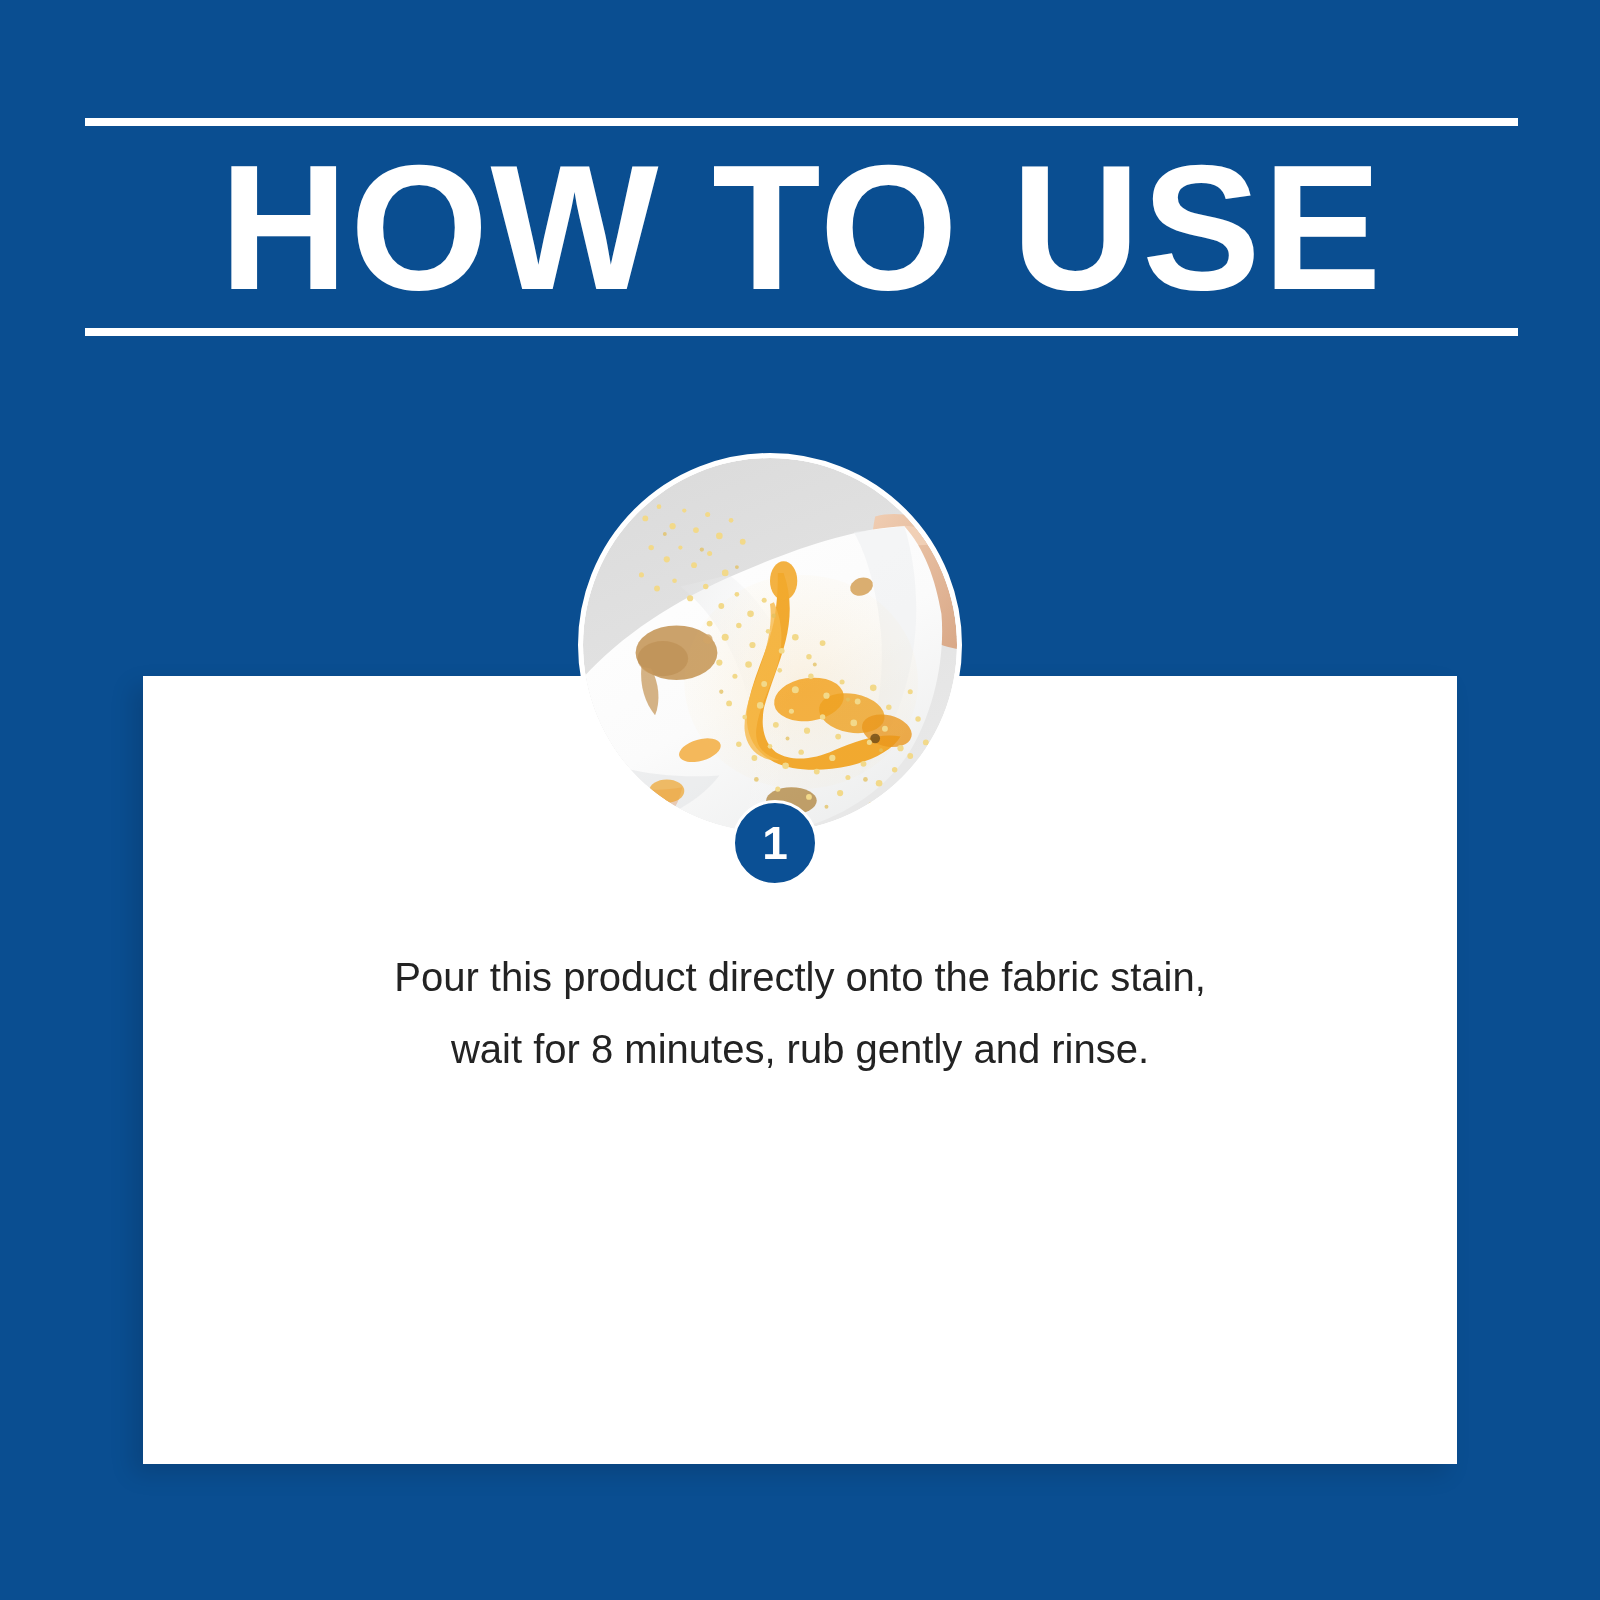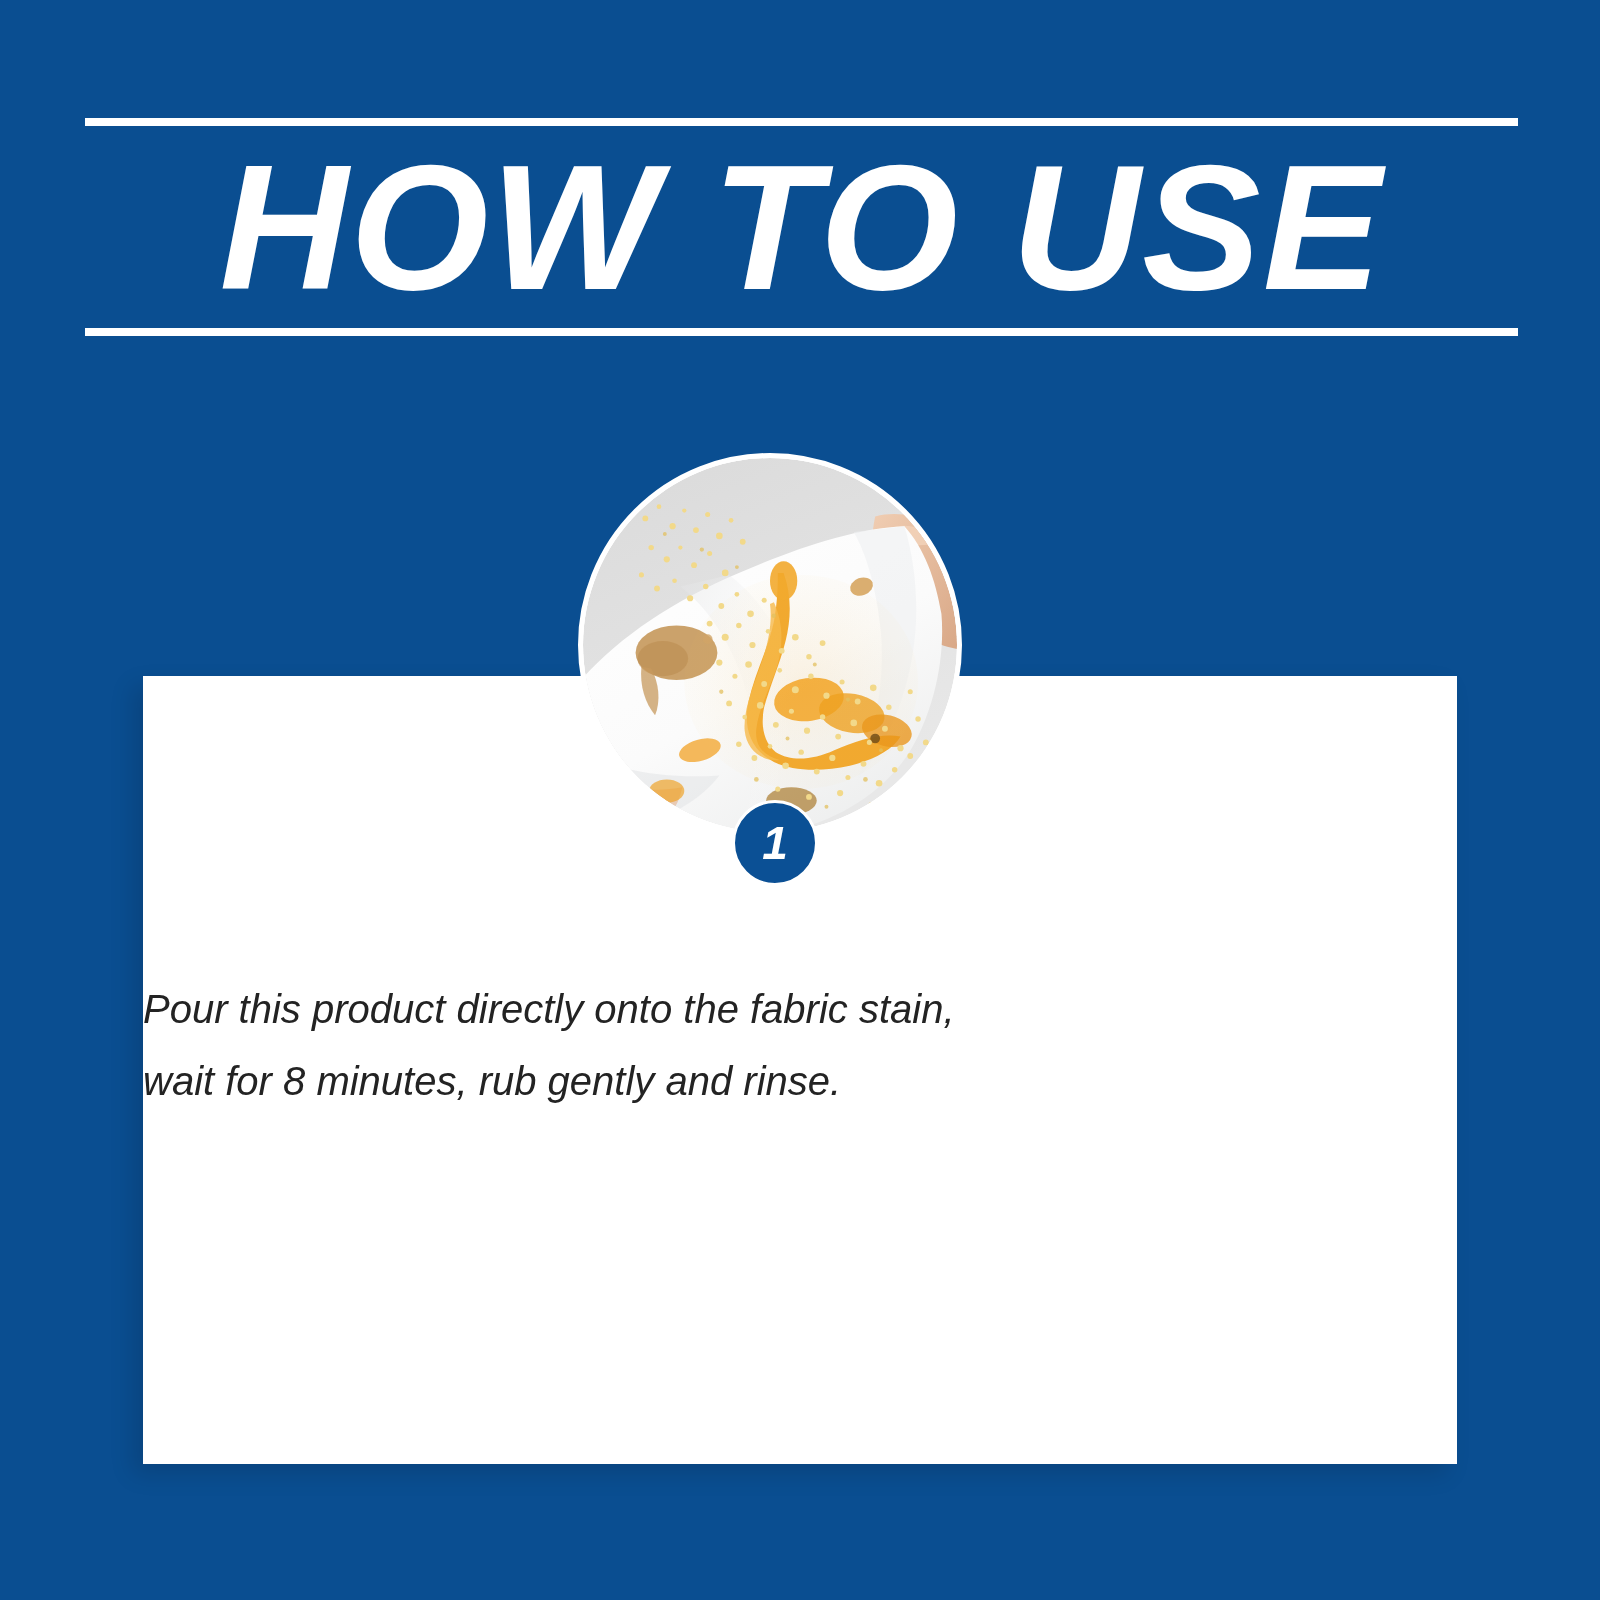--- a/index.html
+++ b/index.html
@@ -11,21 +11,20 @@
     height: 1600px;
     background: #0a4e91;
     font-family: "Liberation Sans", sans-serif;
     overflow: hidden;
   }
   .page {
     position: relative;
     width: 1600px;
     height: 1600px;
     background: #0a4e91;
-    font-style: italic;
   }
 
   
   .title-block {
     position: absolute;
     left: 85px;
     top: 118px;
     width: 1433px;
   }
   .rule {
@@ -53,22 +52,23 @@
     width: 1314px;
     height: 788px;
     background: #ffffff;
     box-shadow: -10px 10px 22px rgba(0,0,0,0.13);
   }
 
   
   .caption {
     position: absolute;
     left: 143px;
-    top: 973px;
+    top: 941px;
     width: 1314px;
+    text-align: center;
     color: #232323;
     font-family: "Liberation Sans", sans-serif;
     font-weight: 400;
     font-size: 40px;
     line-height: 72px;
   }
   .caption .line { display: block; }
 
   
   .photo-wrap {

